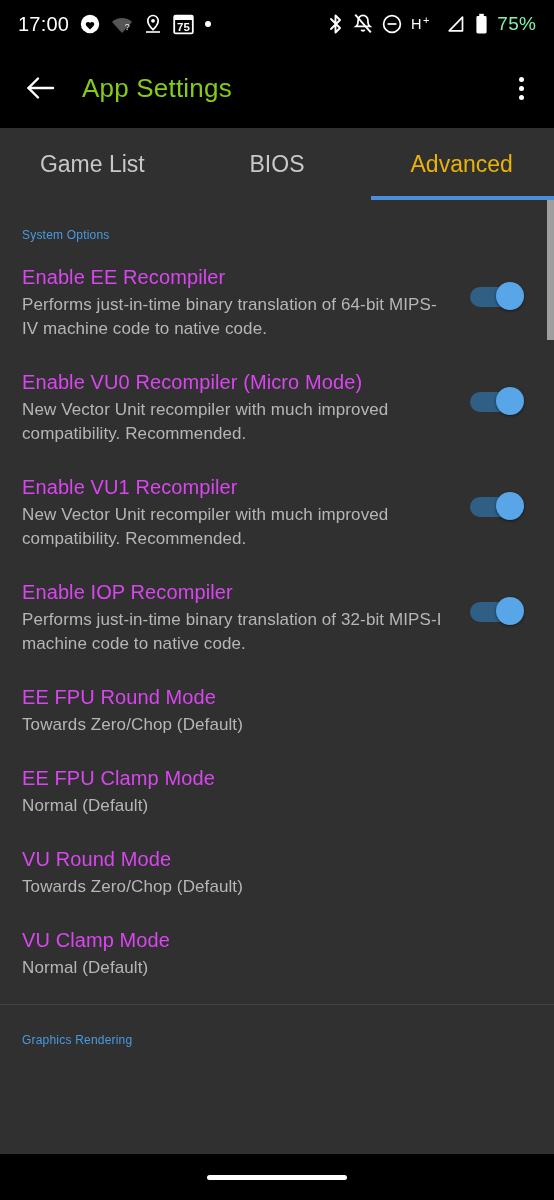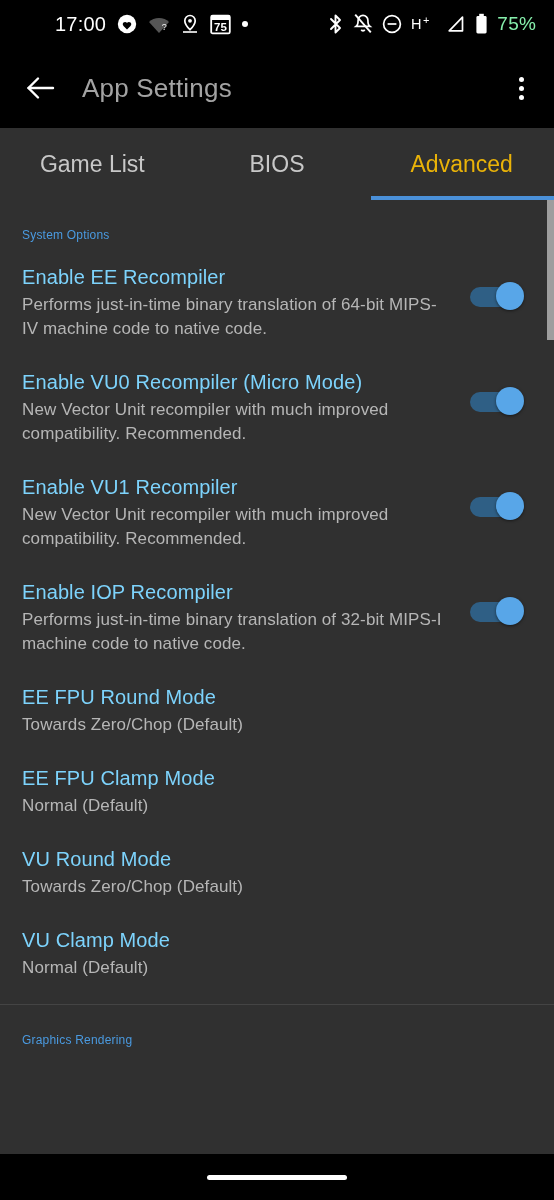--- a/index.html
+++ b/index.html
@@ -10,36 +10,36 @@
     overflow:hidden;
   }
   #screen { position:relative; width:554px; height:1200px; background:#000; }
 
   
   .statusbar {
     position:absolute; top:0; left:0; width:554px; height:48px;
     background:#000; display:flex; align-items:center;
     padding:0 18px;
   }
-  .sb-left { display:flex; align-items:center; gap:11px;margin-left:37px; }
+  .sb-left { display:flex; align-items:center; gap:11px; }
   .sb-right { display:flex; align-items:center; gap:9px; margin-left:auto; }
   .sb-time { color:#fff; font-size:20px; letter-spacing:.2px; }
   .sb-batt-pct { color:#86efac; font-size:19px; letter-spacing:.2px; }
   .sb-ico { display:inline-flex; align-items:center; justify-content:center; }
   .sb-ico svg { display:block; }
   .dot-ico { width:6px; height:6px; border-radius:50%; background:#fff; }
 
   
   .appbar {
     position:absolute; top:48px; left:0; width:554px; height:80px;
     background:#000; display:flex; align-items:center;
   }
   .back-btn { width:62px; display:flex; align-items:center; justify-content:center;
               margin-left:10px; }
-  .appbar-title { color:#a3a3a3; font-size:26px; font-weight:400; margin-left:10px;
+  .appbar-title { color:#84cc16; font-size:26px; font-weight:400; margin-left:10px;
                   letter-spacing:.2px; }
   .overflow-btn { margin-left:auto; margin-right:22px; display:flex;
                   flex-direction:column; align-items:center; gap:4px; padding:8px; }
   .overflow-btn i { width:5px; height:5px; border-radius:50%; background:#fff; display:block; }
 
   
   .tabbar {
     position:absolute; top:128px; left:0; width:554px; height:72px;
     background:#303030;
   }
@@ -63,21 +63,21 @@
     color:#4a9ae0; font-size:12px; padding:28px 22px 4px 22px;
     letter-spacing:.2px;
   }
   .row {
     display:flex; align-items:flex-start;
     padding:18px 22px 10px 22px;
     min-height:60px;
   }
   .row-text { flex:1; padding-right:16px; }
   .row-title {
-    color:#7dd3fc; font-size:20px; line-height:26px; font-weight:400;
+    color:#d946ef; font-size:20px; line-height:26px; font-weight:400;
     letter-spacing:.1px;
   }
   .row-sub {
     color:#b6b6b6; font-size:17px; line-height:24px; margin-top:3px;
     letter-spacing:.1px;
   }
   .toggle-wrap { width:70px; display:flex; align-items:center;
                  justify-content:center; padding-top:22px; }
   .toggle { position:relative; width:54px; height:22px; }
   .toggle .track {

